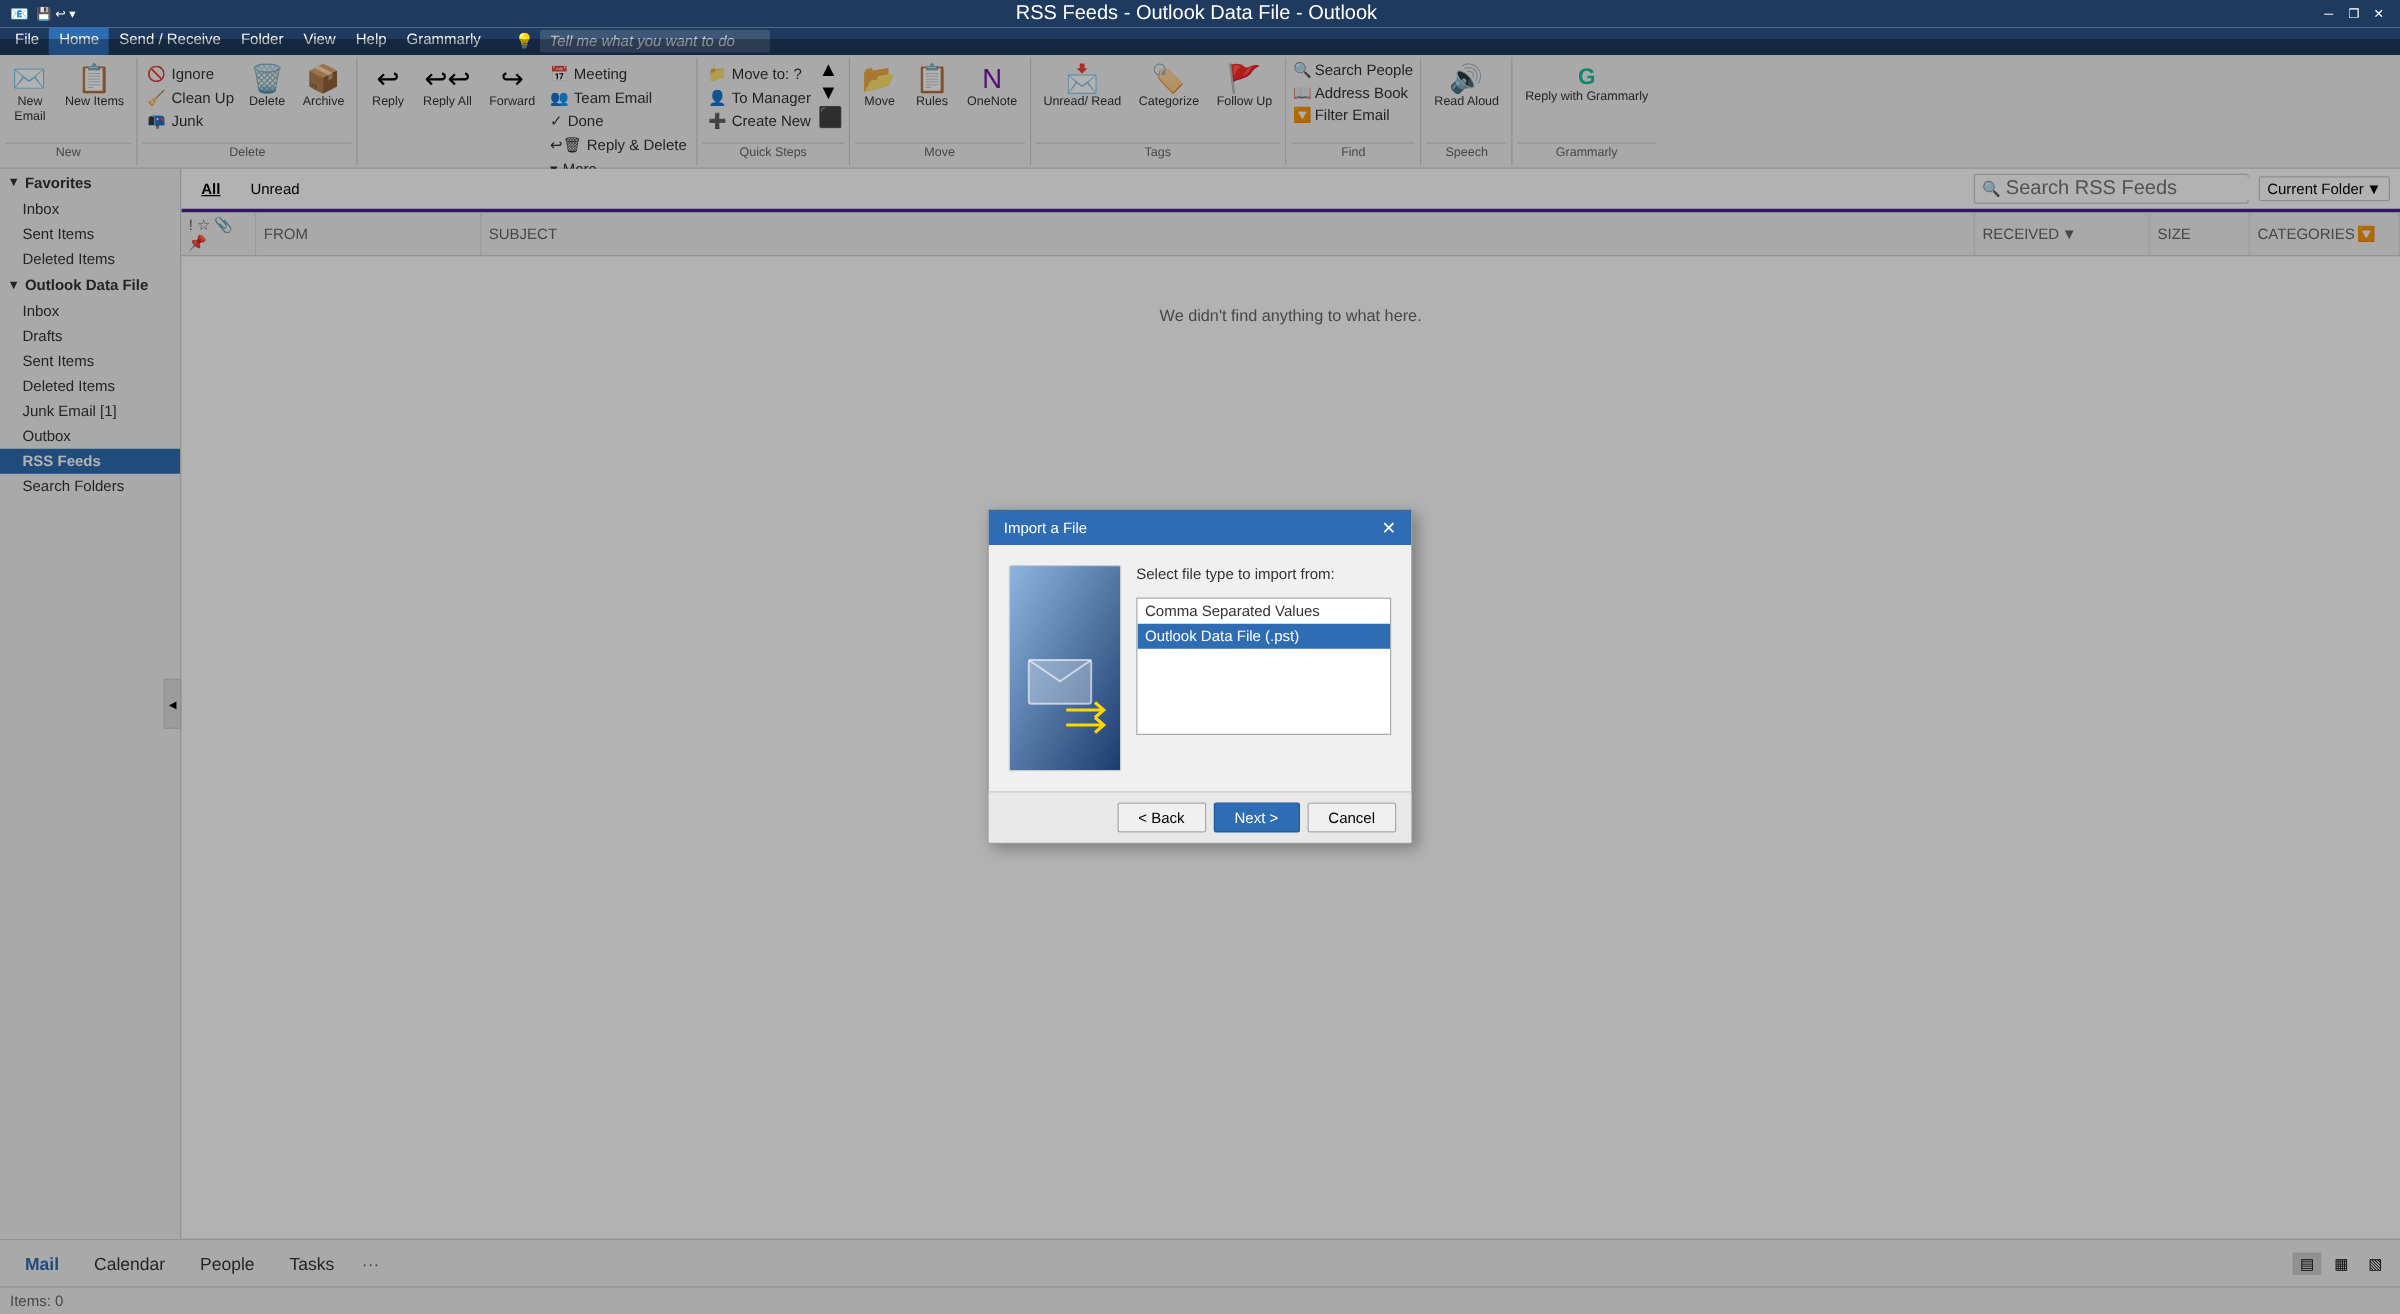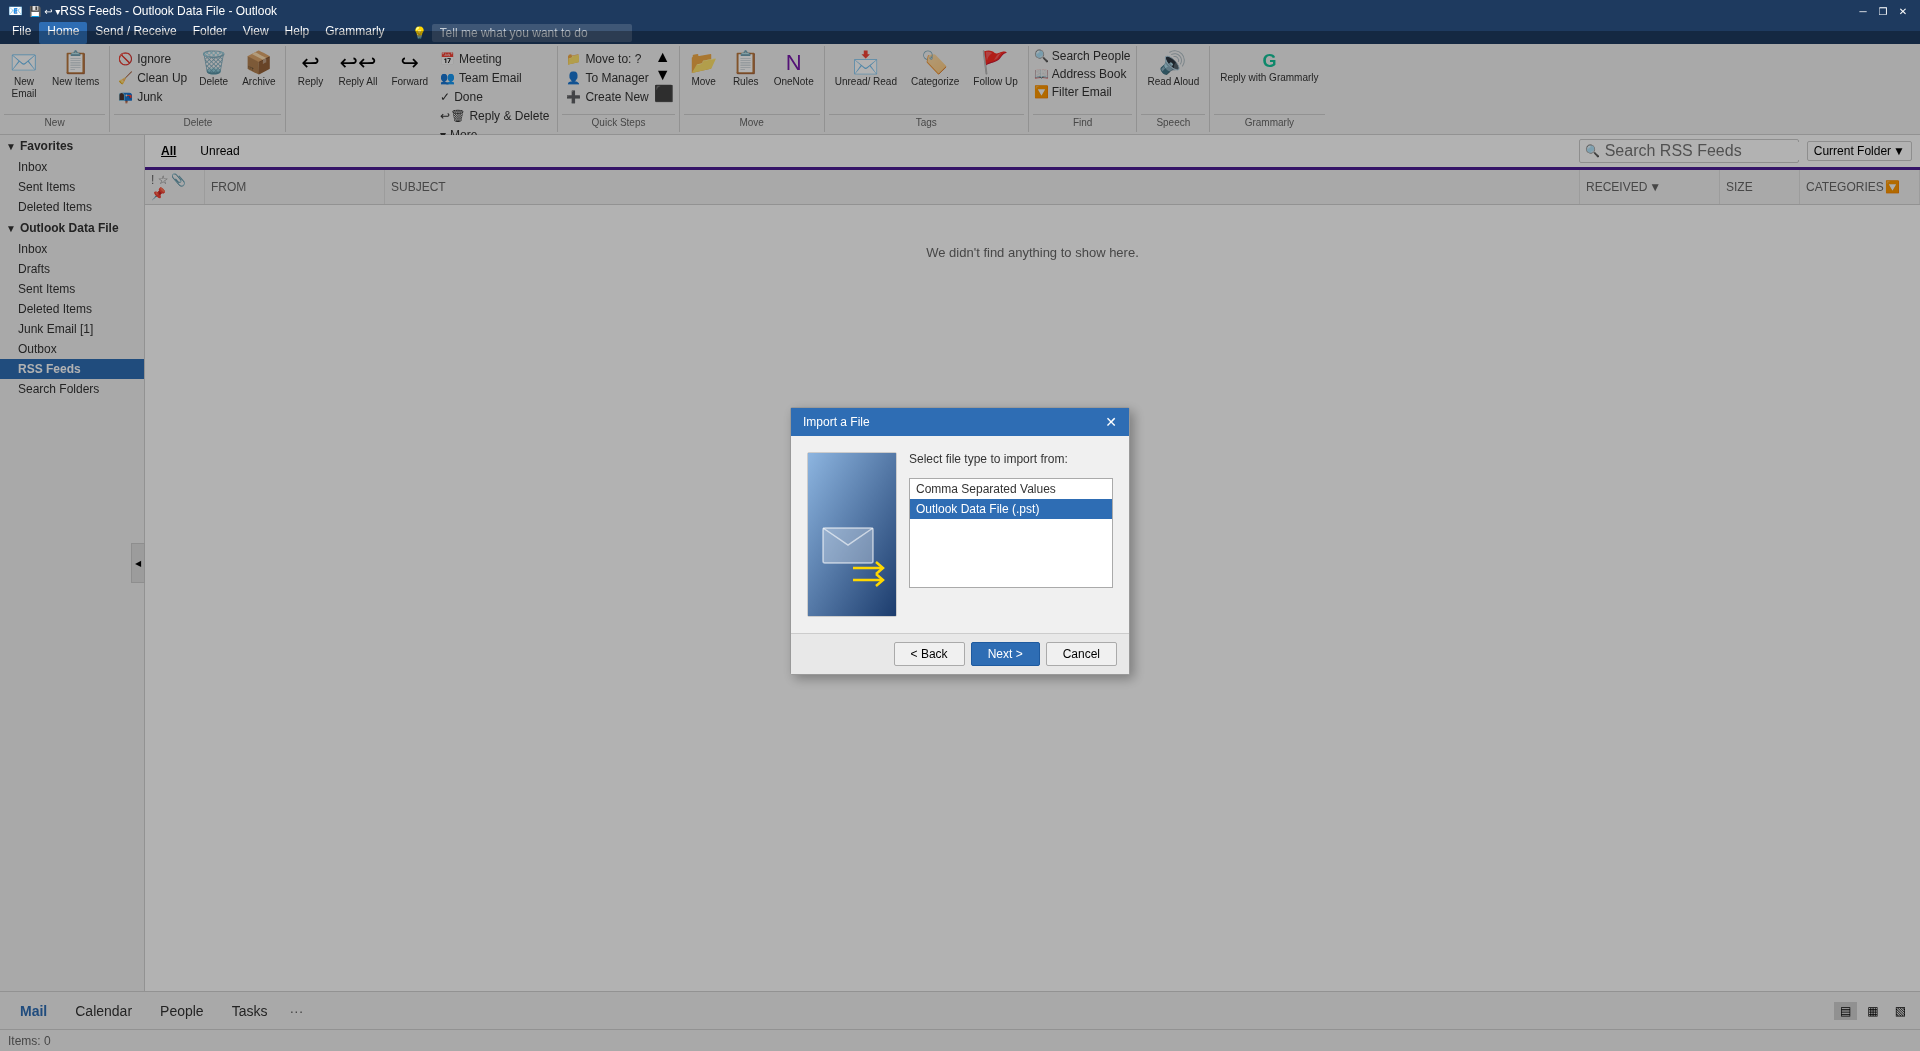--- a/index.html
+++ b/index.html
@@ -10,21 +10,21 @@
       height: 22px;
       background: #1e3a5f;
       display: flex;
       align-items: center;
       justify-content: space-between;
       padding: 0 8px;
       color: white;
       font-size: 12px;
     }
     .title-bar-left { display: flex; align-items: center; gap: 6px; }
-    .title-bar-title { flex: 1; color: white; font-size: 12px; }
+    .title-bar-title { flex: 1; text-align: center; color: white; font-size: 16px; }
     .title-bar-controls { display: flex; gap: 2px; }
     .title-bar-btn { width: 18px; height: 16px; background: transparent; border: none; color: white; cursor: pointer; font-size: 10px; display: flex; align-items: center; justify-content: center; }
 
     
     .menu-bar {
       height: 22px;
       background: #1e3a5f;
       display: flex;
       padding: 0 4px;
     }
@@ -44,21 +44,22 @@
       font-size: 12px;
       gap: 4px;
     }
     .menu-tell-me input {
       background: rgba(255,255,255,0.15);
       border: none;
       border-radius: 2px;
       color: #f0abfc;
       padding: 2px 8px;
       font-size: 12px;
-      width: 200px;
+      width: 184px;
+      font-style: italic;
     }
     .menu-tell-me input::placeholder { color: rgba(255,255,255,0.7); }
 
     
     .ribbon {
       background: #f3f3f3;
       border-bottom: 1px solid #d1d1d1;
       display: flex;
       flex-direction: column;
     }
@@ -693,21 +694,21 @@
       </div>
       <div class="th-cell col-size">
         <span>SIZE</span>
       </div>
       <div class="th-cell col-categories">
         <span>CATEGORIES</span>
         <span>🔽</span>
       </div>
     </div>
 
-    <div class="empty-message">We didn't find anything to show here.</div>
+    <div class="empty-message">We didn't find anything to what here.</div>
 
   </div>
 
 </div>
 
 <div class="bottom-nav">
   <div class="bottom-nav-item active">Mail</div>
   <div class="bottom-nav-item">Calendar</div>
   <div class="bottom-nav-item">People</div>
   <div class="bottom-nav-item">Tasks</div>

